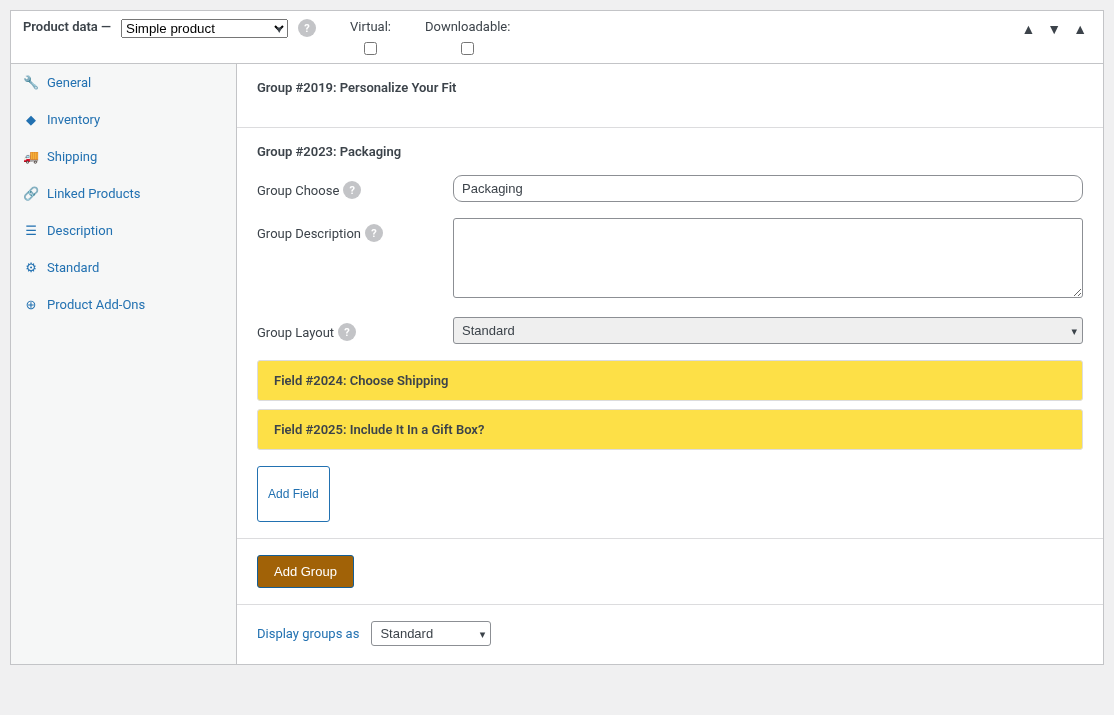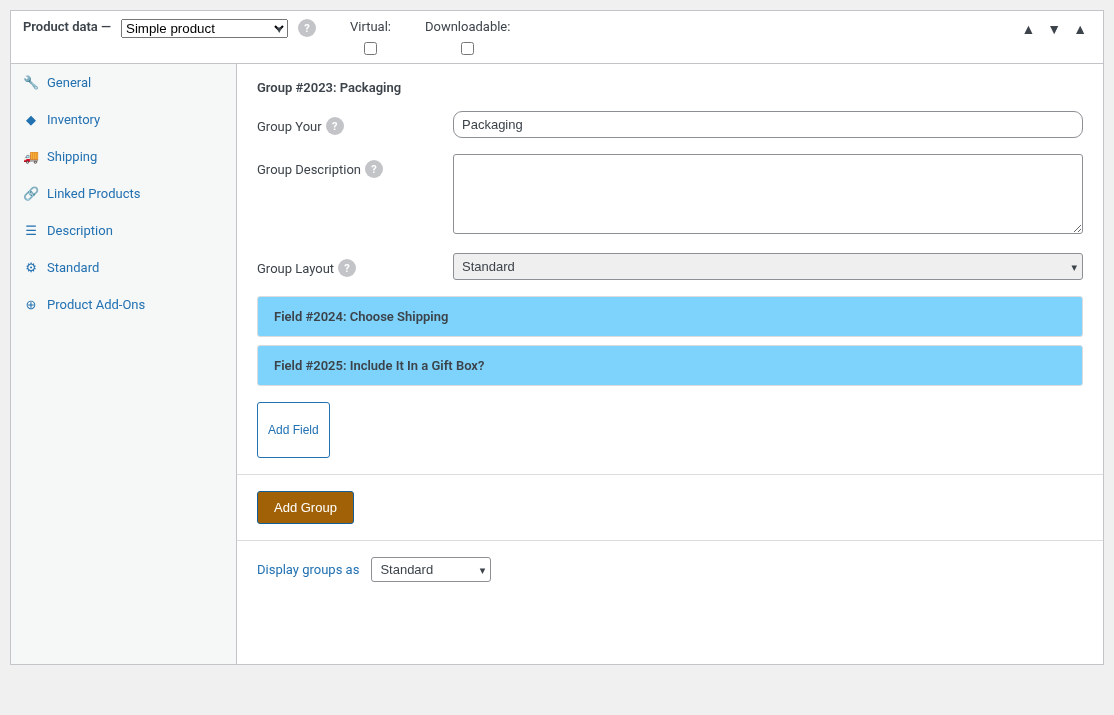--- a/index.html
+++ b/index.html
@@ -196,21 +196,21 @@
 
     .fields-section {
       margin-top: 8px;
     }
 
     .field-item {
       border: 1px solid #dcdcde;
       padding: 12px 16px;
       margin-bottom: 8px;
       border-radius: 3px;
-      background: #7dd3fc;
+      background: #fde047;
       font-size: 13px;
       font-weight: 600;
       color: #3c434a;
     }
 
     .add-field-btn {
       display: inline-block;
       padding: 20px 10px;
       border: 1px solid #2271b1;
       background: #fff;
@@ -322,27 +322,30 @@
         <span>Standard</span>
       </a>
       <a class="sidebar-item">
         <span class="icon">⊕</span>
         <span>Product Add-Ons</span>
       </a>
     </div>
 
     <div class="main-content">
 
+      <div class="group-section">
+        <div class="group-title-bar">Group #2019: Personalize Your Fit</div>
+      </div>
 
       <div class="group-section">
         <div class="group-title-bar">Group #2023: Packaging</div>
 
         <div class="form-row">
           <div class="form-label">
-            <span>Group Your</span>
+            <span>Group Choose</span>
             <span class="help-icon">?</span>
           </div>
           <div class="form-field">
             <input type="text" value="Packaging" style="">
           </div>
         </div>
 
         <div class="form-row">
           <div class="form-label">
             <span>Group Description</span>

